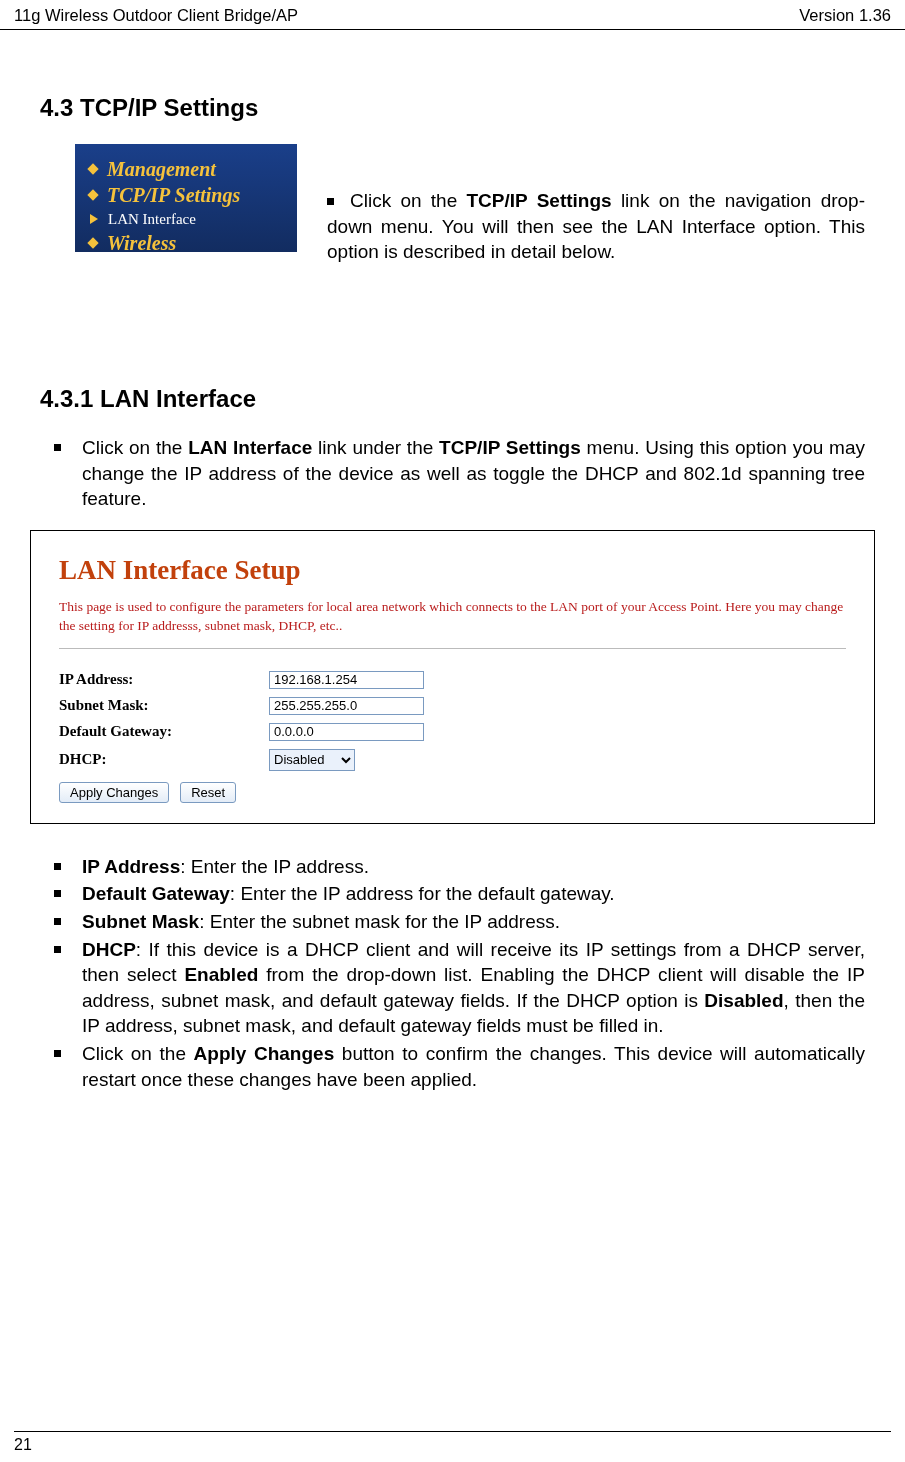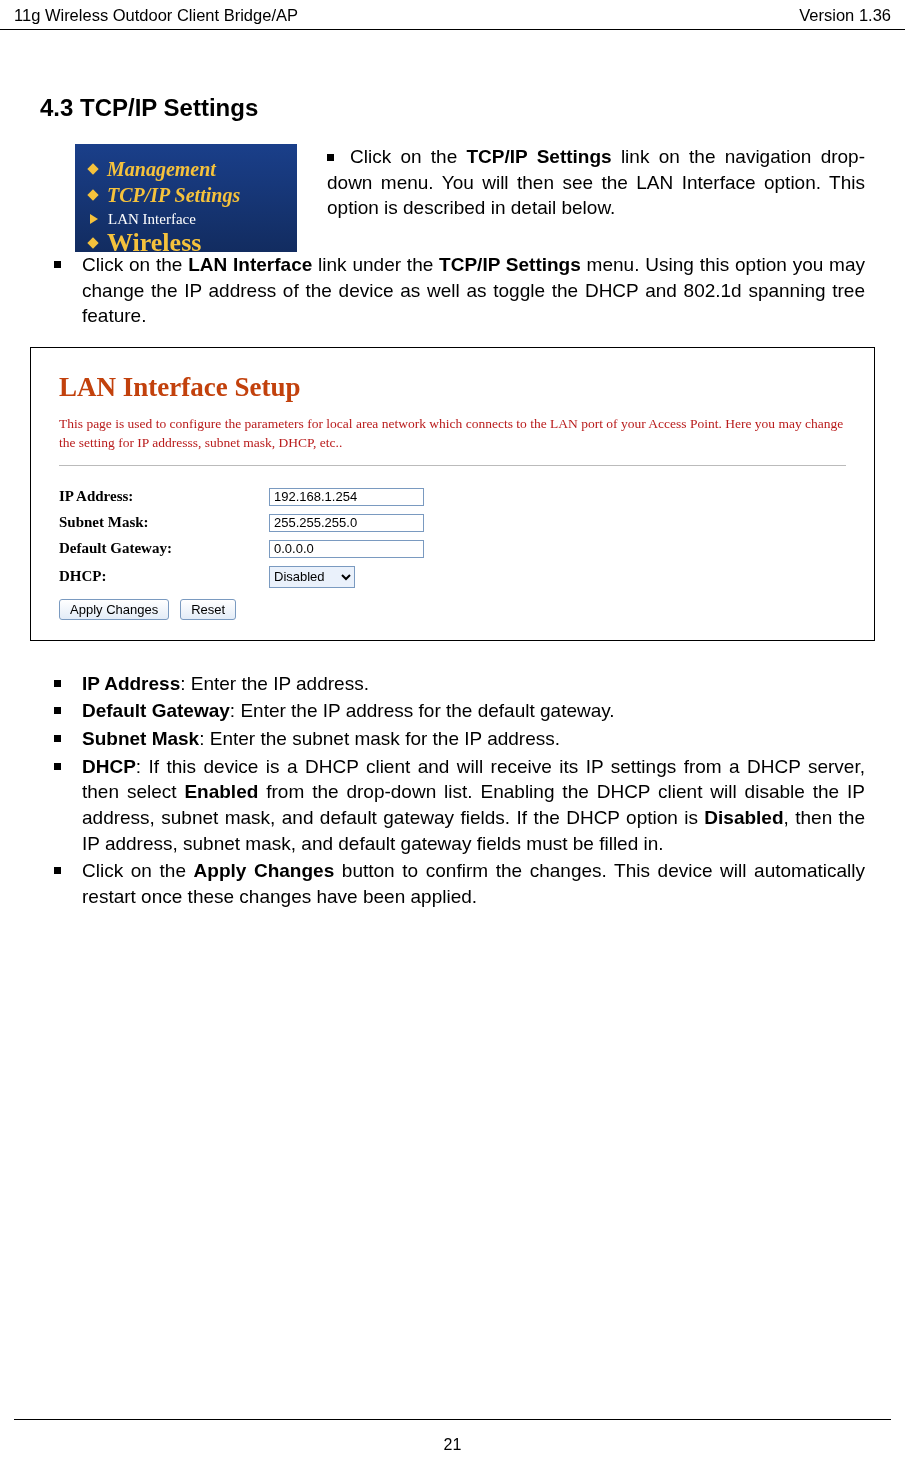--- a/index.html
+++ b/index.html
@@ -62,26 +62,27 @@
       border-bottom: 5px solid transparent;
       border-left: 8px solid #f5c23c;
       display: inline-block;
       margin-right: 10px;
       margin-left: -1px;
     }
     .nav-label { font-weight: bold; }
     .nav-mgmt { color: #f5c23c; font-style: italic; font-size: 20px; }
     .nav-tcp { color: #f5c23c; font-style: italic; font-size: 20px; }
     .nav-lan { color: #fff; font-size: 15px; font-weight: normal; padding-left: 16px; height: 22px; }
-    .nav-wl  { color: #f5c23c; font-size: 26px; }
+    .nav-wl  { color: #f5c23c; font-style: italic; font-size: 20px; }
     .bullet-block {
       flex: 1;
       text-align: justify;
       font-size: 19px;
       line-height: 1.35;
+      margin-top: 44px;
     }
     .bullet-block .square {
       display: inline-block;
       width: 7px; height: 7px; background: #000; margin-right: 16px; vertical-align: 2px;
     }
     .main-bullets { margin: 0 10px 18px 10px; }
     .main-bullets li {
       list-style: none;
       position: relative;
       padding-left: 42px;
@@ -156,23 +157,23 @@
       padding: 2px 10px;
       margin-right: 6px;
       font-family: Arial, sans-serif;
       cursor: pointer;
     }
     .footer {
       position: absolute;
       bottom: 8px;
       left: 14px; right: 14px;
       border-top: 1px solid #000;
-      text-align: center;
+      text-align: left;
       font-size: 16px;
-      padding-top: 16px;
+      padding-top: 4px;
     }
     h3.sub { font-size: 19px; font-weight: bold; margin: 30px 0 0 2px; }
   </style>
 </head>
 <body>
 
 <div class="header-row">
   <span>11g Wireless Outdoor Client Bridge/AP</span>
   <span>Version 1.36</span>
 </div>
@@ -198,20 +199,21 @@
       <div class="nav-row nav-wl">
         <span class="diamond yellow"></span>
         <span class="nav-label">Wireless</span>
       </div>
     </div>
     <div class="bullet-block">
       <span class="square"></span><span>Click on the </span><b>TCP/IP Settings</b><span> link on the navigation drop-down menu. You will then see the LAN Interface option. This option is described in detail below.</span>
     </div>
   </div>
 
+  <h2 class="section" style="margin-top:120px;">4.3.1  LAN Interface</h2>
 
   <ul class="main-bullets">
     <li>
       <span>Click on the </span><b>LAN Interface</b><span> link under the </span><b>TCP/IP Settings</b><span> menu. Using this option you may change the IP address of the device as well as toggle the DHCP and 802.1d spanning tree feature.</span>
     </li>
   </ul>
 
   <div class="lan-setup">
     <div class="lan-title">LAN Interface Setup</div>
     <div class="lan-desc">This page is used to configure the parameters for local area network which connects to the LAN port of your Access Point. Here you may change the setting for IP addresss, subnet mask, DHCP, etc..</div>

